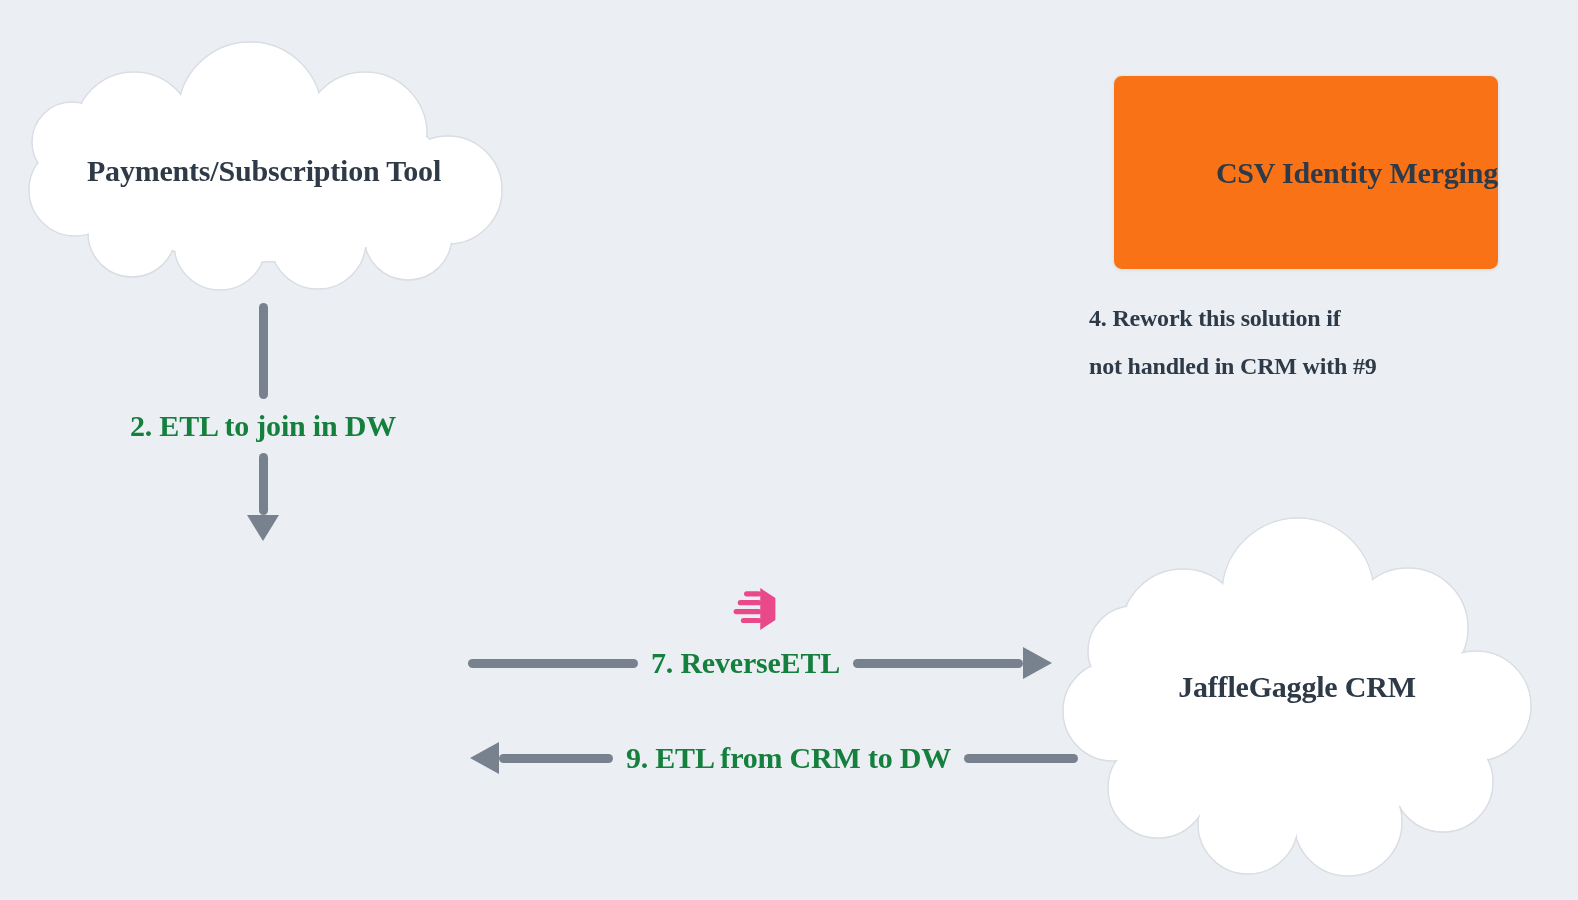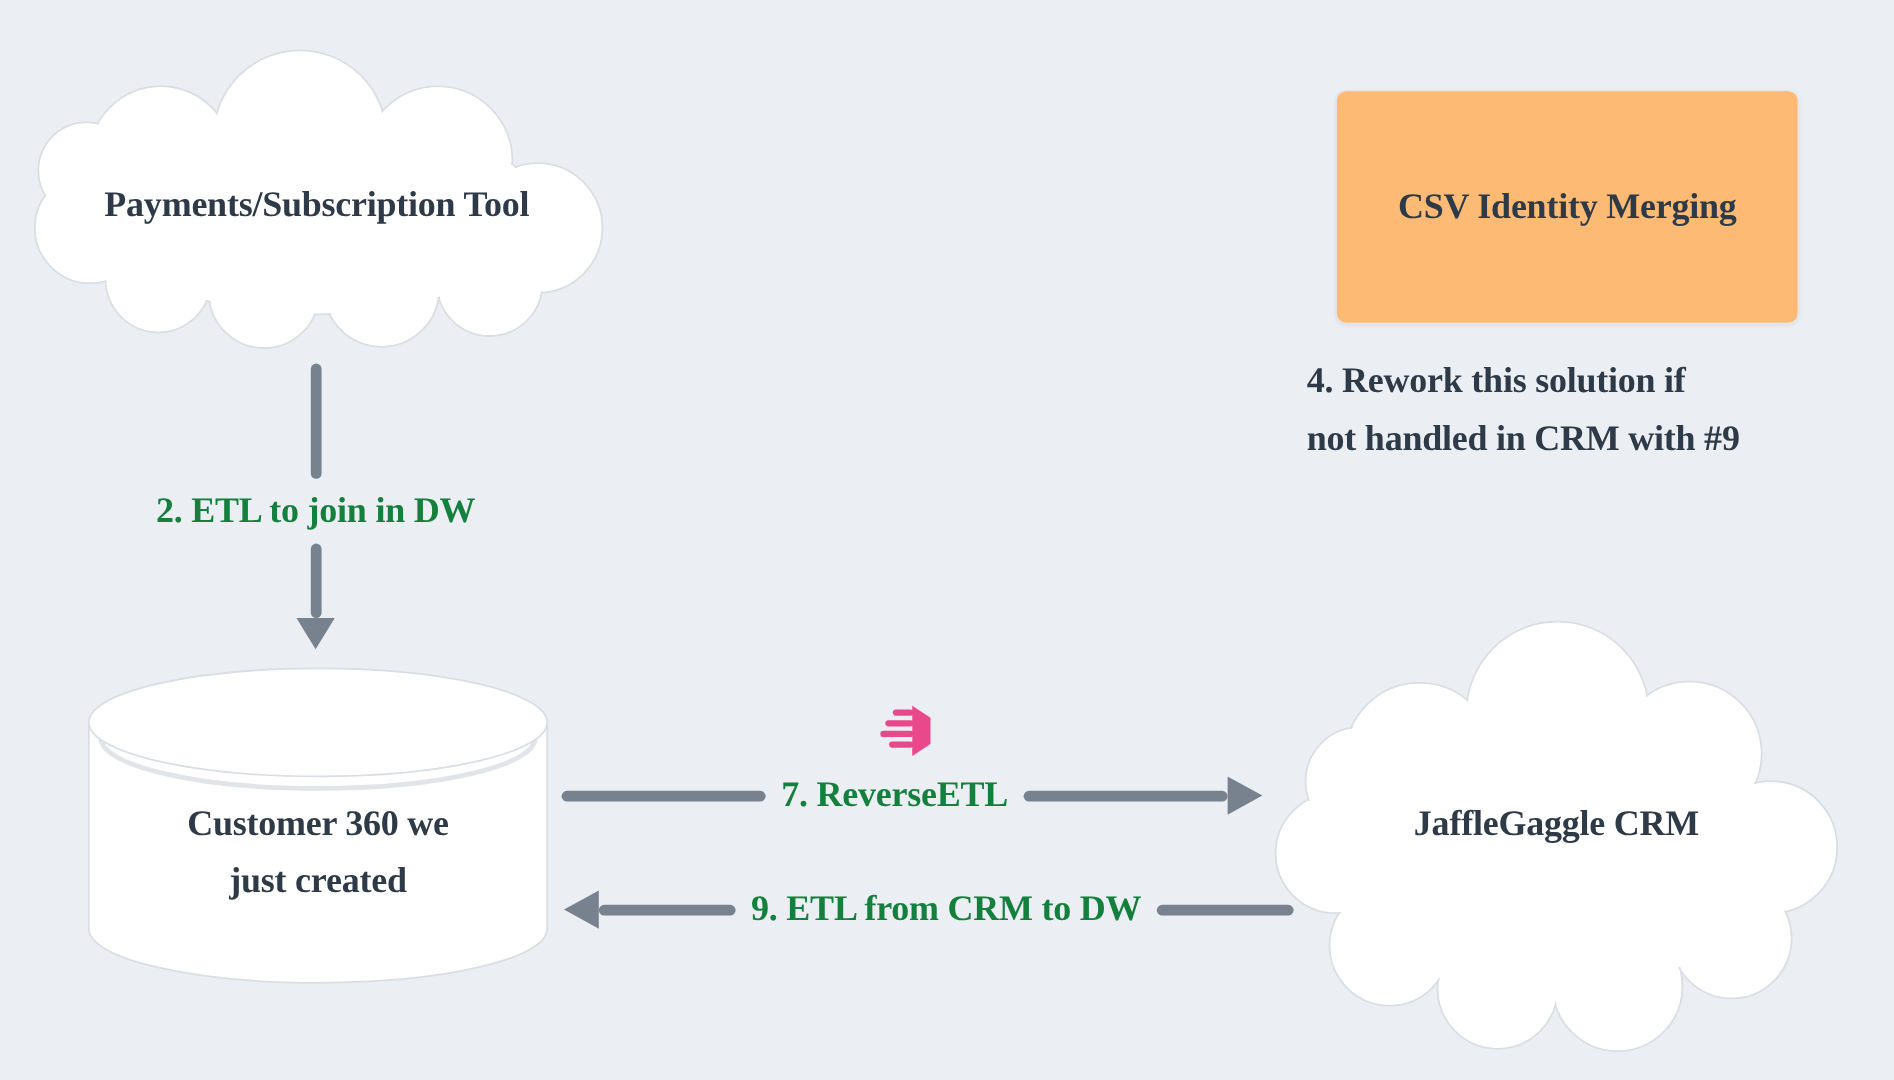--- a/index.html
+++ b/index.html
@@ -28,25 +28,25 @@
   
   .cloud{position:absolute;}
   .cloud svg{position:absolute;left:0;top:0;}
   .cloud .cloud-text{
     position:absolute;left:0;right:0;top:0;bottom:0;
     display:flex;align-items:center;justify-content:center;
   }
   
   .rect-node{
     position:absolute;
-    background:#fdba74;
+    background:#f97316;
     border:1px solid #e3e7ec;
     border-radius:9px;
     box-shadow:0 1px 3px rgba(45,58,71,0.07);
-    display:flex;align-items:center;justify-content:center;
+    display:flex;align-items:center;justify-content:flex-end;
   }
   
   .cylinder{position:absolute;}
   .cylinder svg{position:absolute;left:0;top:0;}
   .cylinder .cyl-text{
     position:absolute;left:0;right:0;top:108px;
     text-align:center;line-height:47px;
   }
   
   .arrow-line{
@@ -78,21 +78,21 @@
     border-top:26px solid #78828f;
   }
   .varrow{
     position:absolute;
     display:flex;flex-direction:column;align-items:center;
   }
   .vline{width:9px;background:#78828f;border-radius:5px;}
   
   .note{
     position:absolute;
-    font-size:30px;font-weight:600;letter-spacing:-0.2px;
+    font-size:24px;font-weight:600;letter-spacing:-0.2px;
     line-height:48px;color:#2e3a47;
   }
   .icon-census{position:absolute;}
 </style>
 </head>
 <body>
 
 <div id="canvas">
 
   <div class="cloud" style="left:16px;top:40px;width:496px;height:252px;">
@@ -138,31 +138,20 @@
     <div>not handled in CRM with #9</div>
   </div>
 
   <div class="varrow" style="left:113px;top:303px;width:300px;">
     <div class="vline" style="height:96px;"></div>
     <div class="edge-label" style="margin:7px 0;line-height:40px;">2. ETL to join in DW</div>
     <div class="vline" style="height:62px;"></div>
     <div class="head-down"></div>
   </div>
 
-  <div class="cylinder" style="left:72px;top:555px;width:386px;height:266px;">
-    <svg width="386" height="266" viewBox="0 0 386 266">
-      <path d="M2,47 L2,219 A191,45 0 0 0 384,219 L384,47" fill="#ffffff" stroke="#d9dee4" stroke-width="1.5"></path>
-      <path d="M12,60 A181,42 0 0 0 374,60" fill="none" stroke="#e1e5ea" stroke-width="4"></path>
-      <ellipse cx="193" cy="47" rx="191" ry="45" fill="#ffffff" stroke="#d9dee4" stroke-width="1.5"></ellipse>
-    </svg>
-    <div class="cyl-text node-label">
-      <div>Customer 360 we</div>
-      <div>just created</div>
-    </div>
-  </div>
 
   <div class="icon-census" style="left:731px;top:586px;width:48px;height:46px;">
     <svg width="48" height="46" viewBox="0 0 44 44">
       <g fill="#e9498b">
         <polygon points="27,2 41.5,11.5 41.5,32.5 27,42"></polygon>
         <rect x="11.5" y="5" width="16.5" height="5" rx="2.5"></rect>
         <rect x="5.5" y="13.5" width="22.5" height="5" rx="2.5"></rect>
         <rect x="1.5" y="22" width="26.5" height="5" rx="2.5"></rect>
         <rect x="8.5" y="30.5" width="19.5" height="5" rx="2.5"></rect>
       </g>

